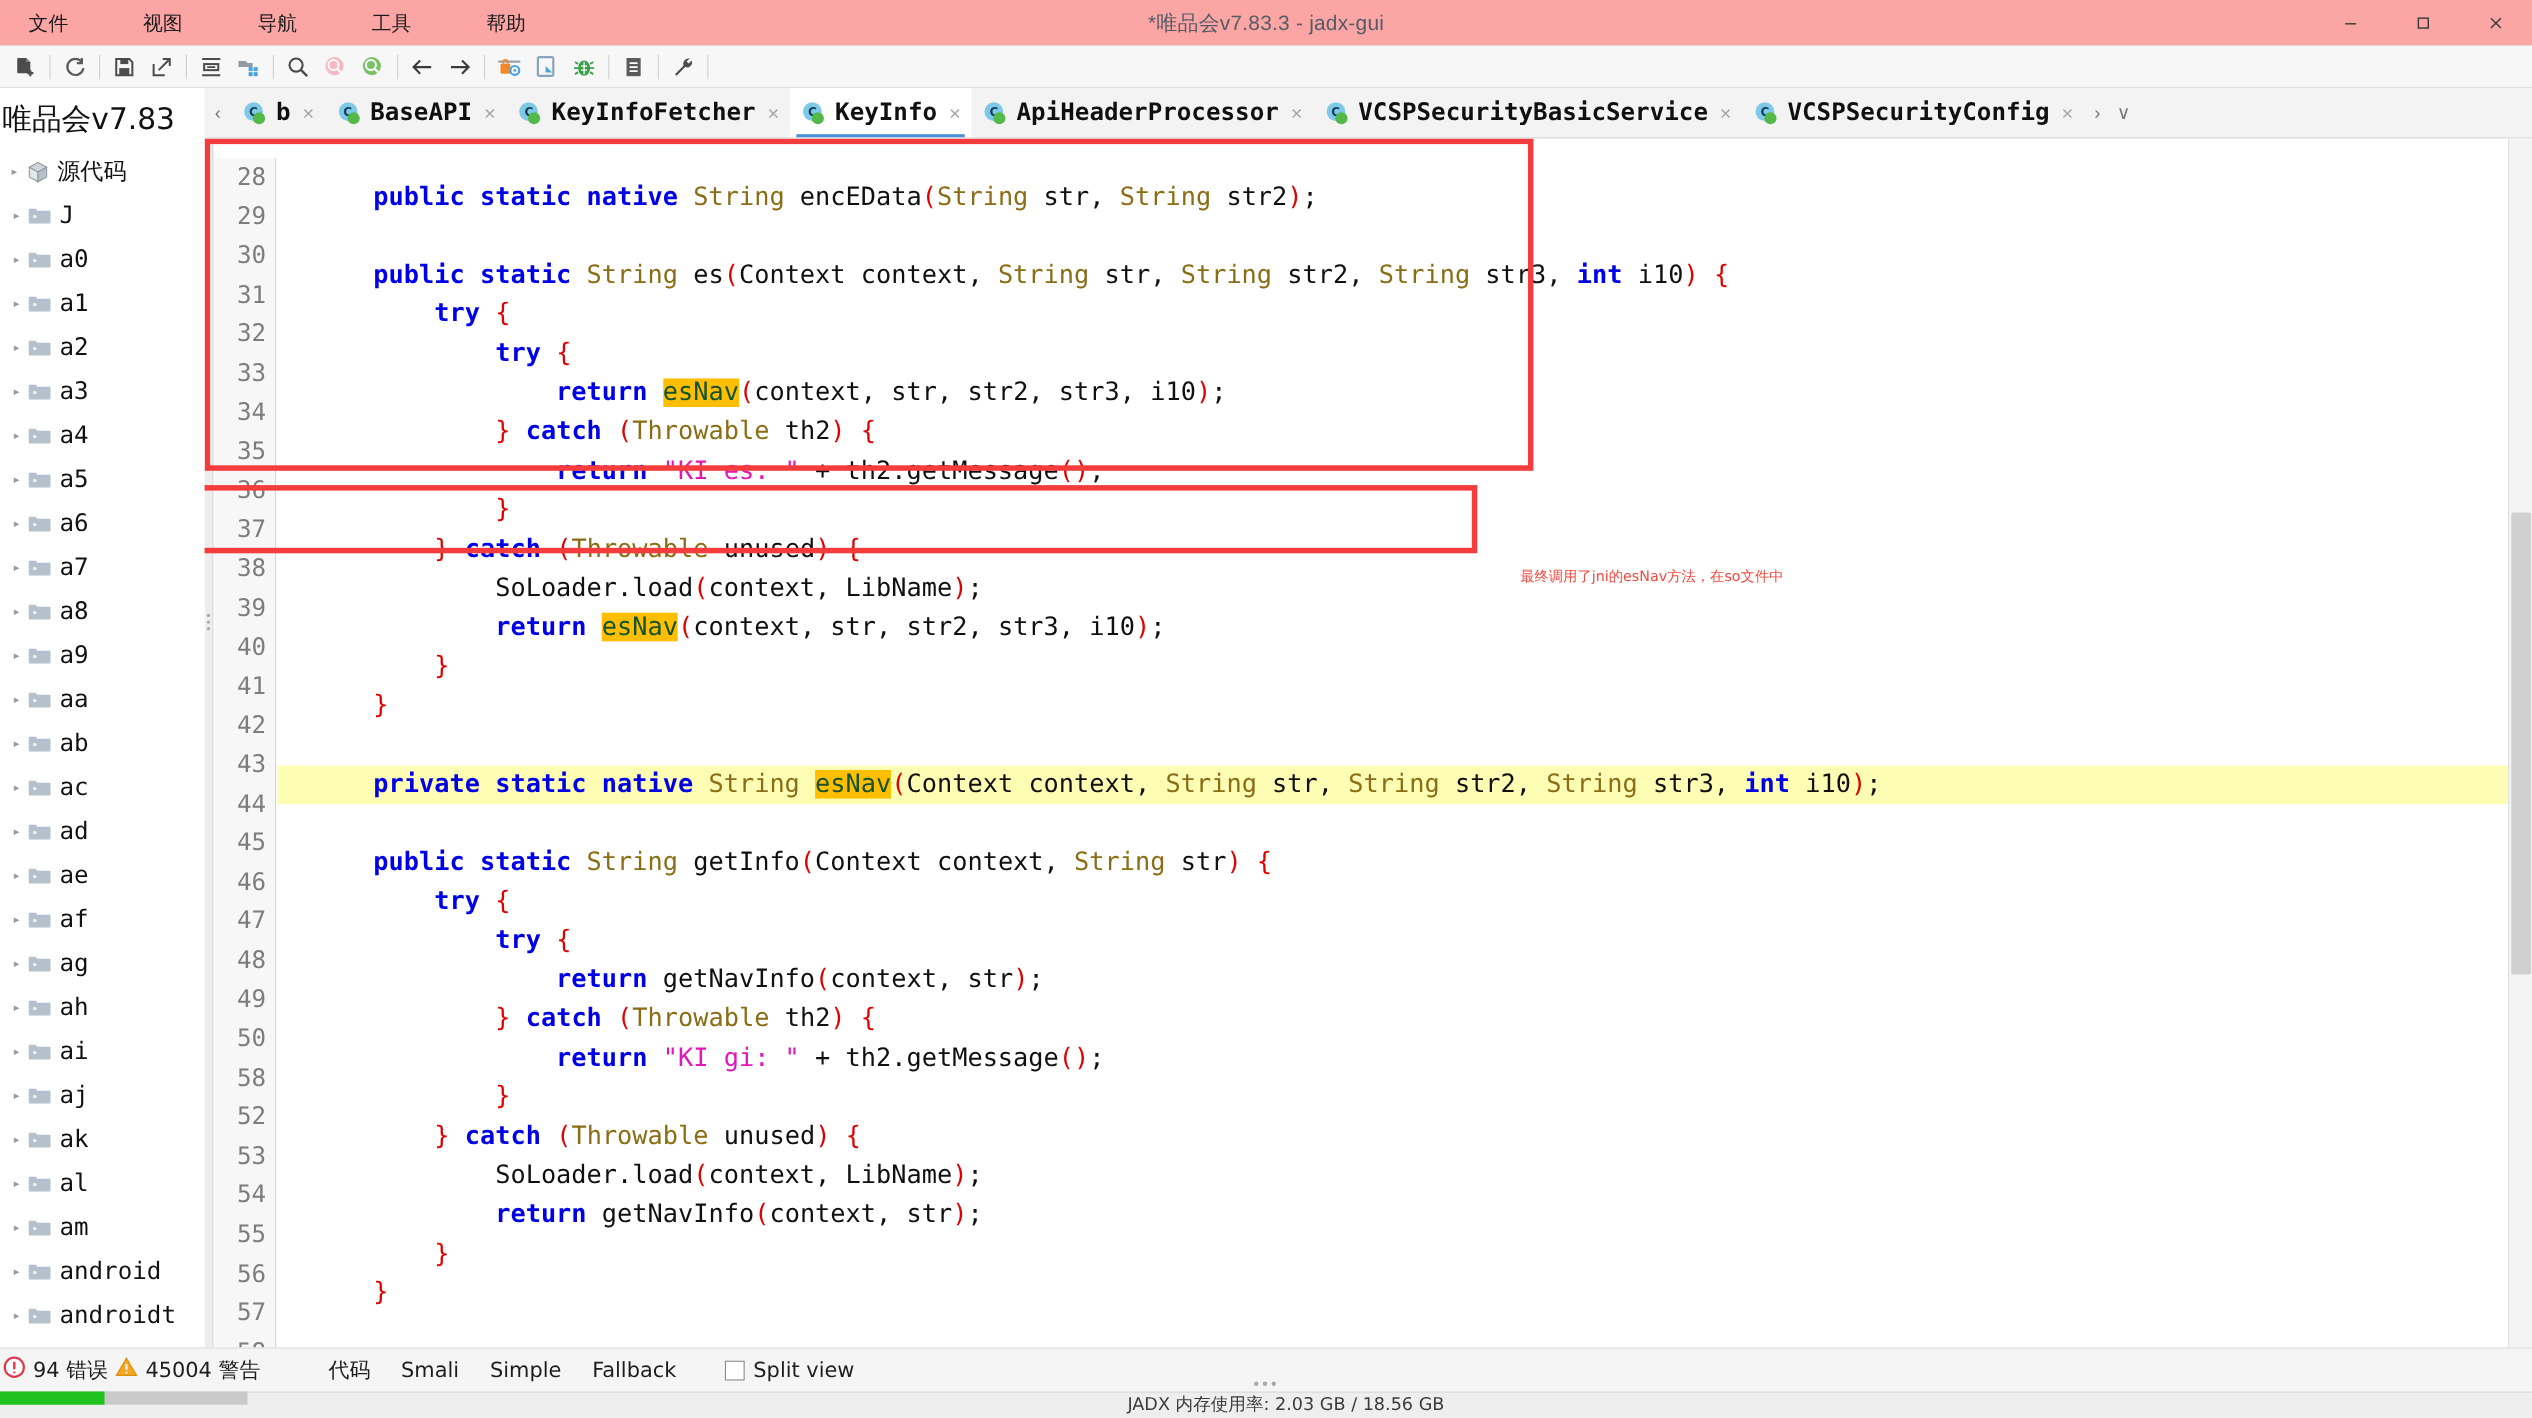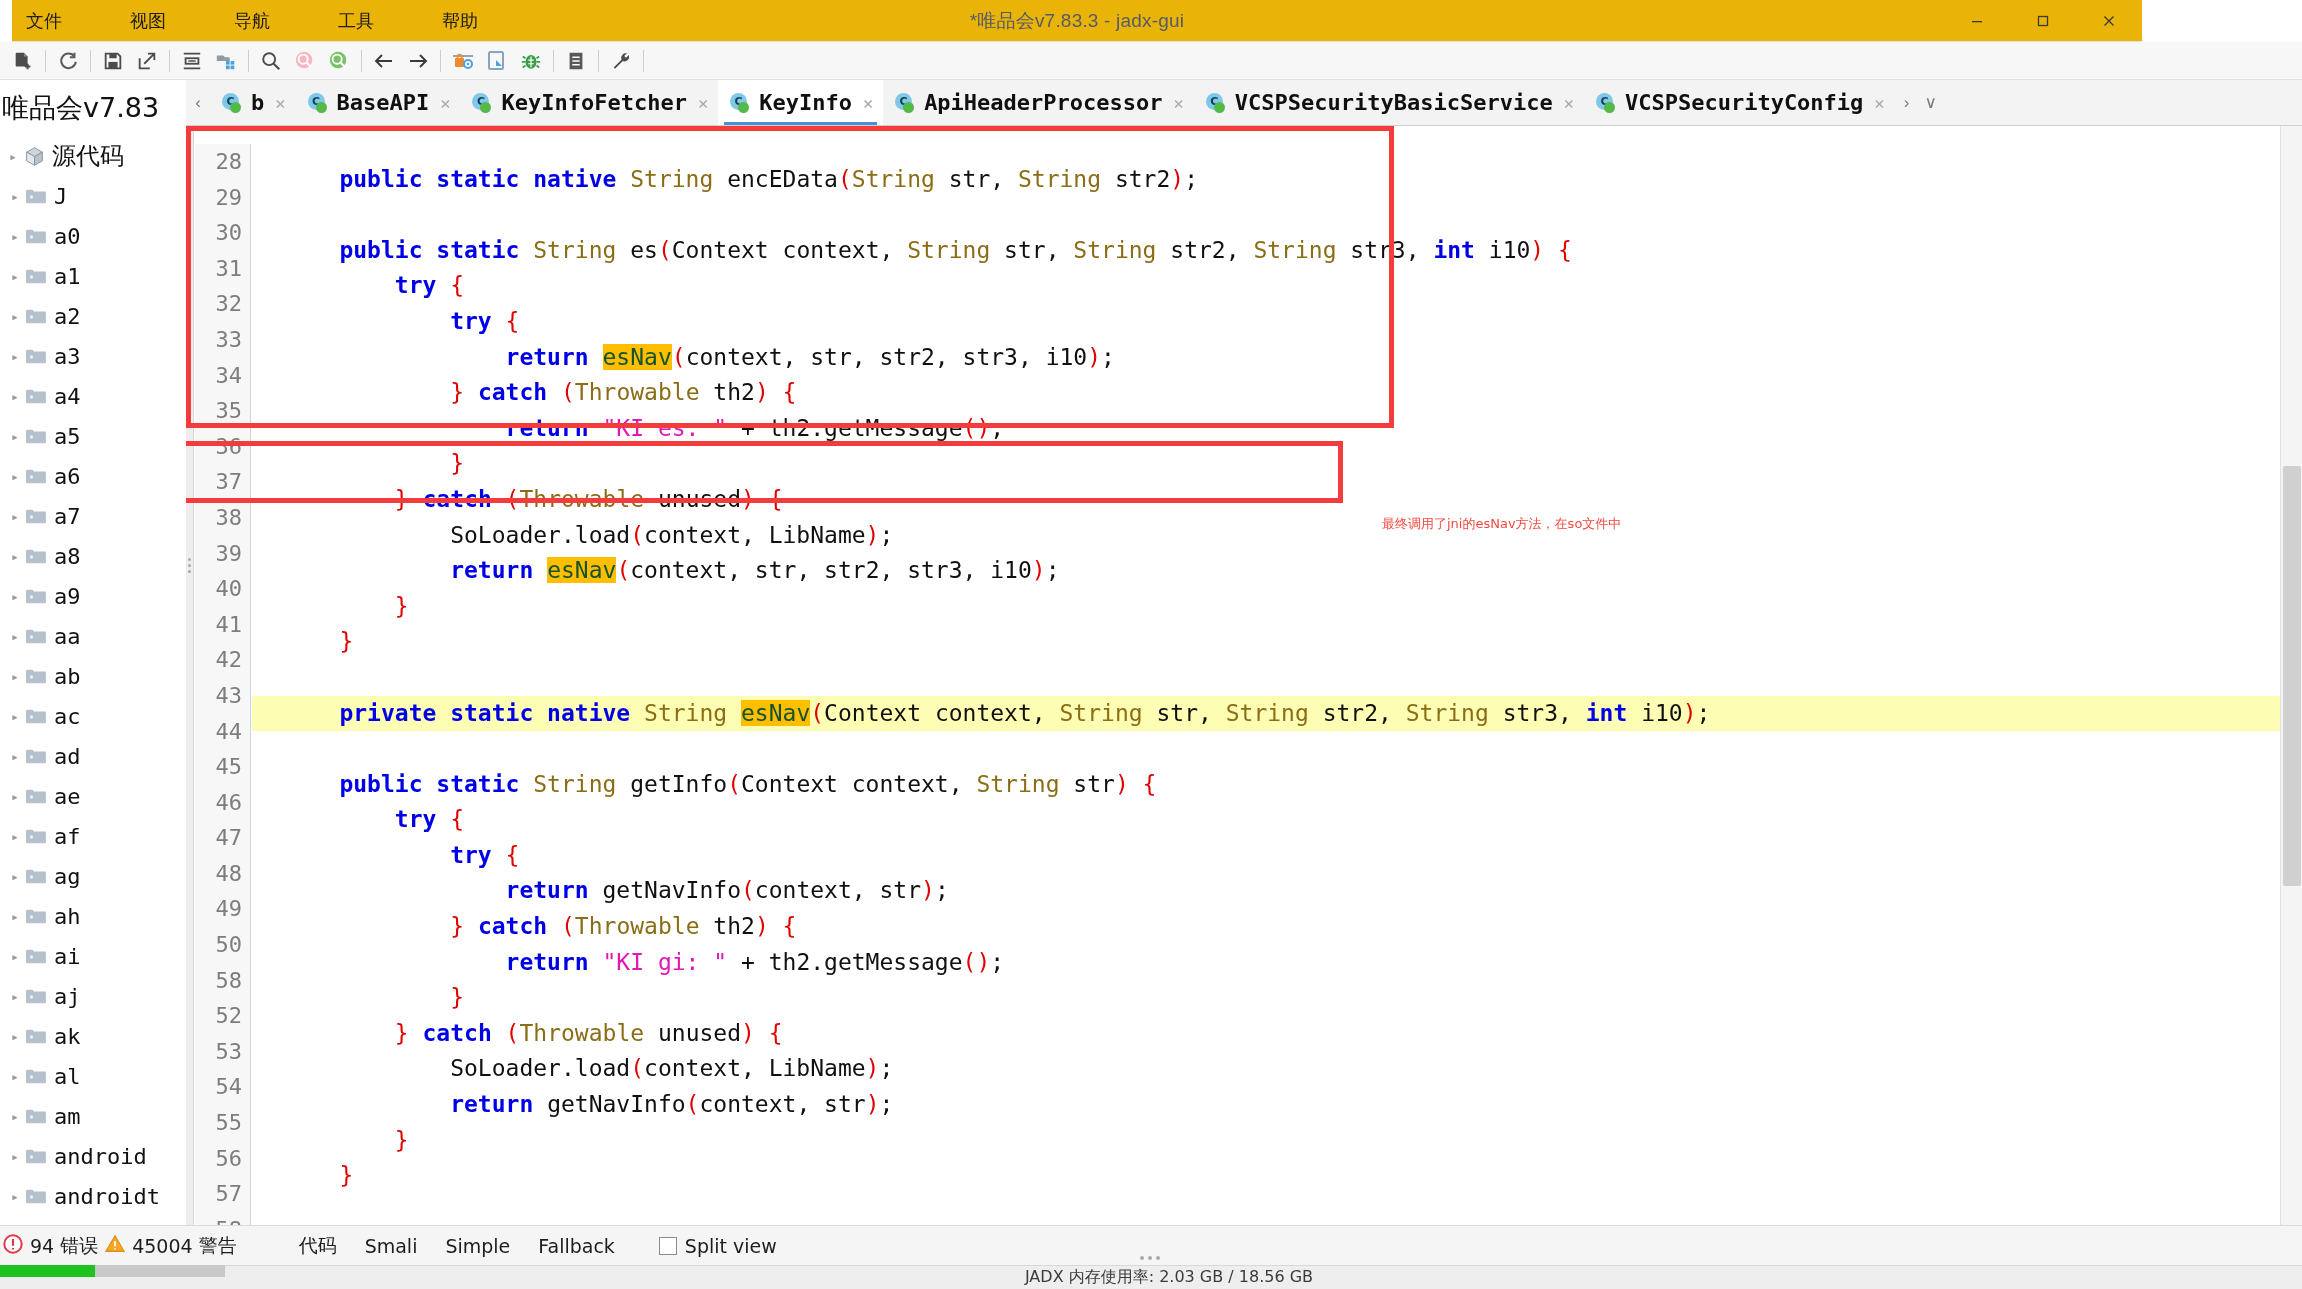--- a/index.html
+++ b/index.html
@@ -6,22 +6,22 @@
   html, body { margin:0; padding:0; }
   body {
     width:2302px; height:1289px; overflow:hidden;
     background:#ffffff;
     font-family:"Liberation Sans", sans-serif;
     -webkit-font-smoothing: antialiased;
   }
 
   
   #titlebar {
-    position:absolute; left:12px; top:0; width:2130px; height:42px;
-    background:#eab308; border-bottom:1px solid #e2e2e2;
+    position:absolute; left:0; top:0; width:2302px; height:42px;
+    background:#fca5a5; border-bottom:1px solid #e2e2e2;
     display:flex; align-items:center;
   }
   #title-text {
     position:absolute; left:0; right:0; text-align:center;
     font-size:19px; color:#555c66; letter-spacing:0.2px;
   }
   #winbtns { position:absolute; right:0; top:0; height:42px; display:flex; }
   .winbtn {
     width:66px; height:42px; display:flex; align-items:center; justify-content:center;
     color:#3a3a3a; font-size:17px;
@@ -331,21 +331,21 @@
   <div id="sb-header">唯品会v7.83</div>
   <div class="tree-row root">
     <span class="twisty">▸</span>
     <span class="folder-ico">
       <svg width="21" height="21" viewBox="0 0 24 24">
         <path d="M12 2 L21 7 L12 12 L3 7 Z" fill="#cfd6dc" stroke="#8d979f" stroke-width="1.1"></path>
         <path d="M3 7 v10 l9 5 V12 Z" fill="#e3e8ec" stroke="#8d979f" stroke-width="1.1"></path>
         <path d="M21 7 v10 l-9 5 V12 Z" fill="#b9c2ca" stroke="#8d979f" stroke-width="1.1"></path>
         </svg>
     </span>
-    <span class="tree-label" style="font-family:'DejaVu Sans',sans-serif;font-size:24px">源代码</span>
+    <span class="tree-label" style="font-family:'DejaVu Sans',sans-serif;font-size:21px">源代码</span>
   </div>
   <div id="tree-items">
       <div class="tree-row child">
         <span class="twisty">▸</span>
         <span class="folder-ico">
           <svg width="22" height="18" viewBox="0 0 24 20">
             <path d="M1 4a1 1 0 0 1 1-1h6l2 2h12a1 1 0 0 1 1 1v11a1 1 0 0 1-1 1H2a1 1 0 0 1-1-1z" fill="#b4c0cb"></path>
             <circle cx="7" cy="11" r="1.8" fill="#eef1f4"></circle>
           </svg>
         </span>

